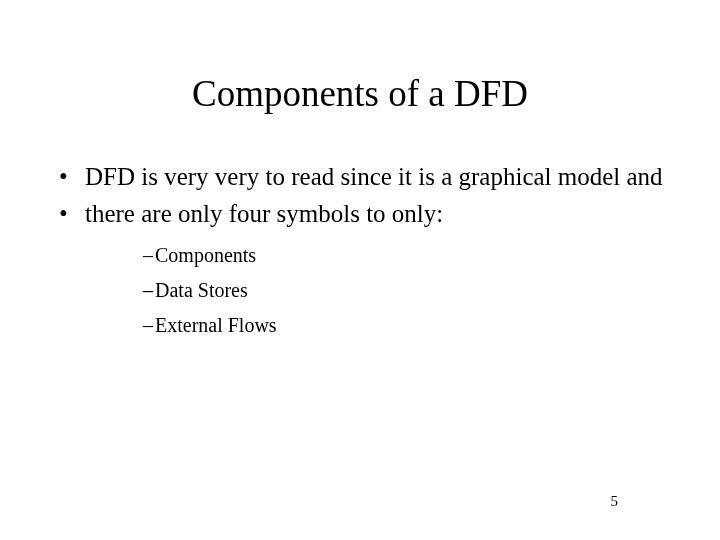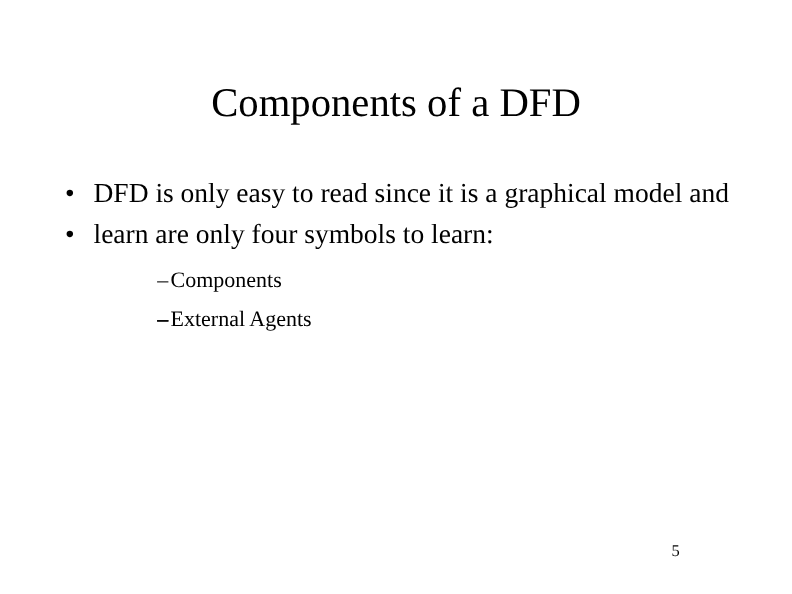--- a/index.html
+++ b/index.html
@@ -94,41 +94,42 @@
 
 <div class="slide">
 
   <div class="slide-title">Components of a DFD</div>
 
   <div class="body-block">
     <ul class="level1">
 
       <li class="bullet1">
         <span class="marker">•</span>
-        <span>DFD is only easy to read since it is a graphical model and</span>
+        <span>DFD is very very to read since it is a graphical model and</span>
       </li>
 
       <li class="bullet1">
         <span class="marker">•</span>
-        <span>learn are only four symbols to learn:</span>
+        <span>there are only four symbols to only:</span>
 
         <ul class="level2">
           <li class="bullet2">
             <span class="marker">–</span>
             <span>Components</span>
           </li>
           <li class="bullet2">
             <span class="marker">–</span>
           </li>
           <li class="bullet2">
             <span class="marker">–</span>
+            <span>Data Stores</span>
           </li>
           <li class="bullet2">
             <span class="marker">–</span>
-            <span>External Agents</span>
+            <span>External Flows</span>
           </li>
         </ul>
       </li>
 
     </ul>
   </div>
 
   <div class="page-number">5</div>
 
 </div>

